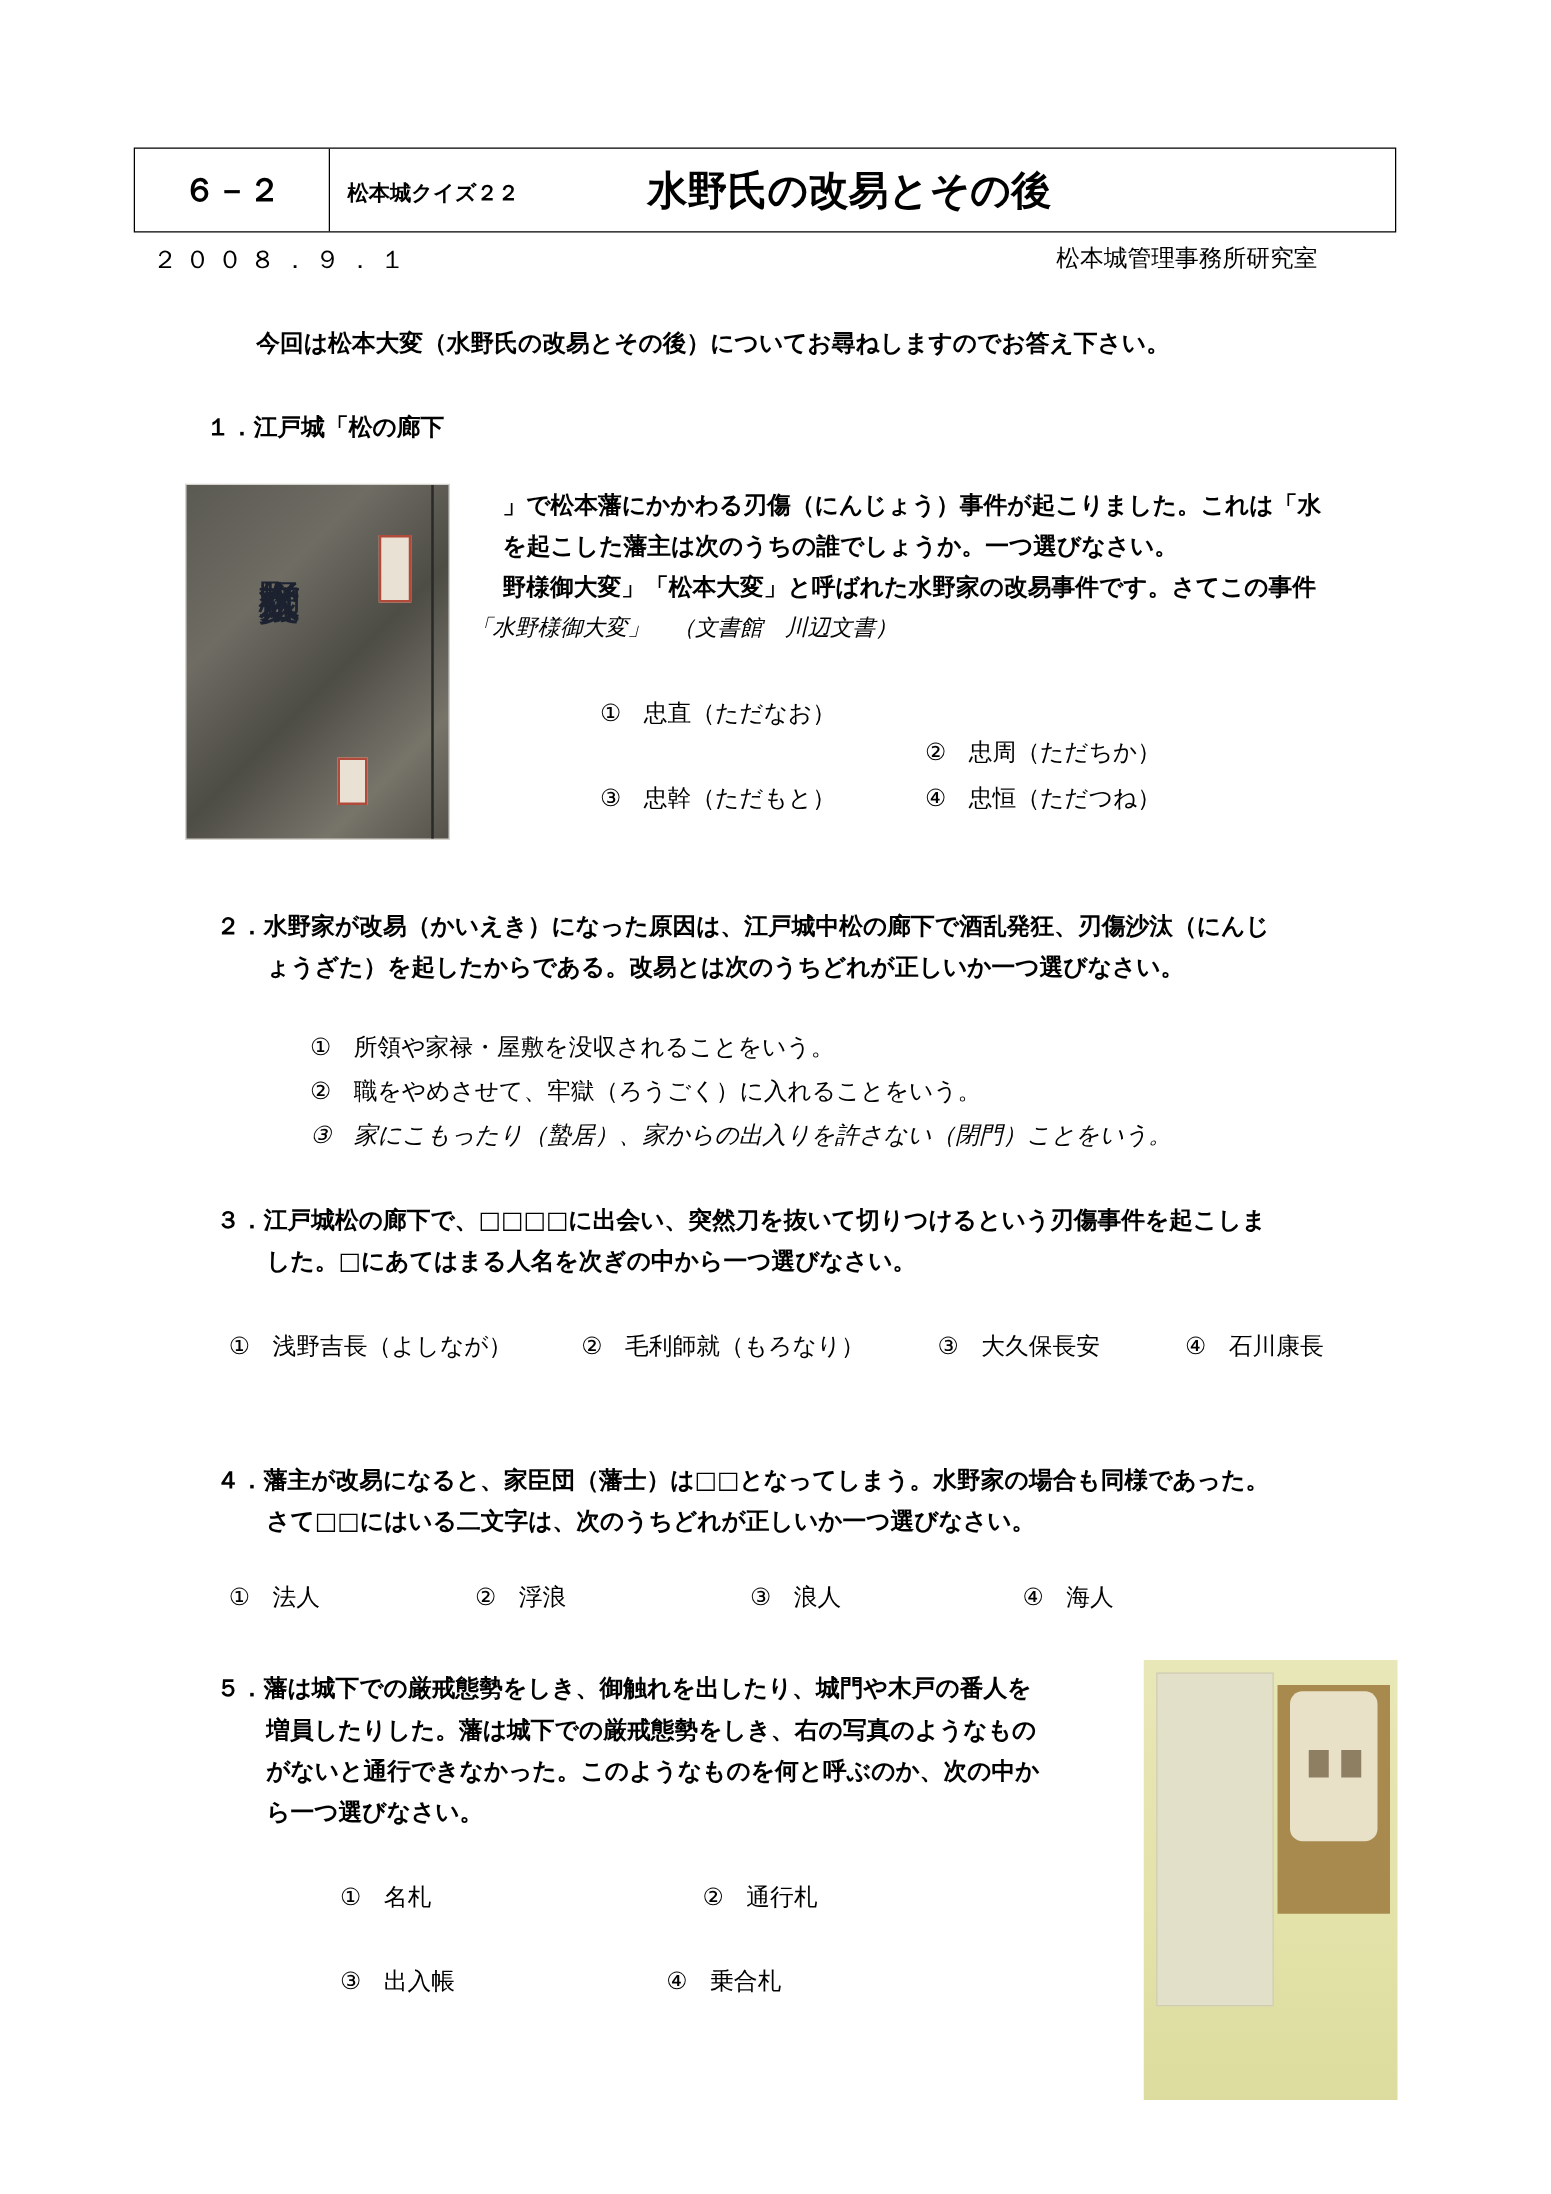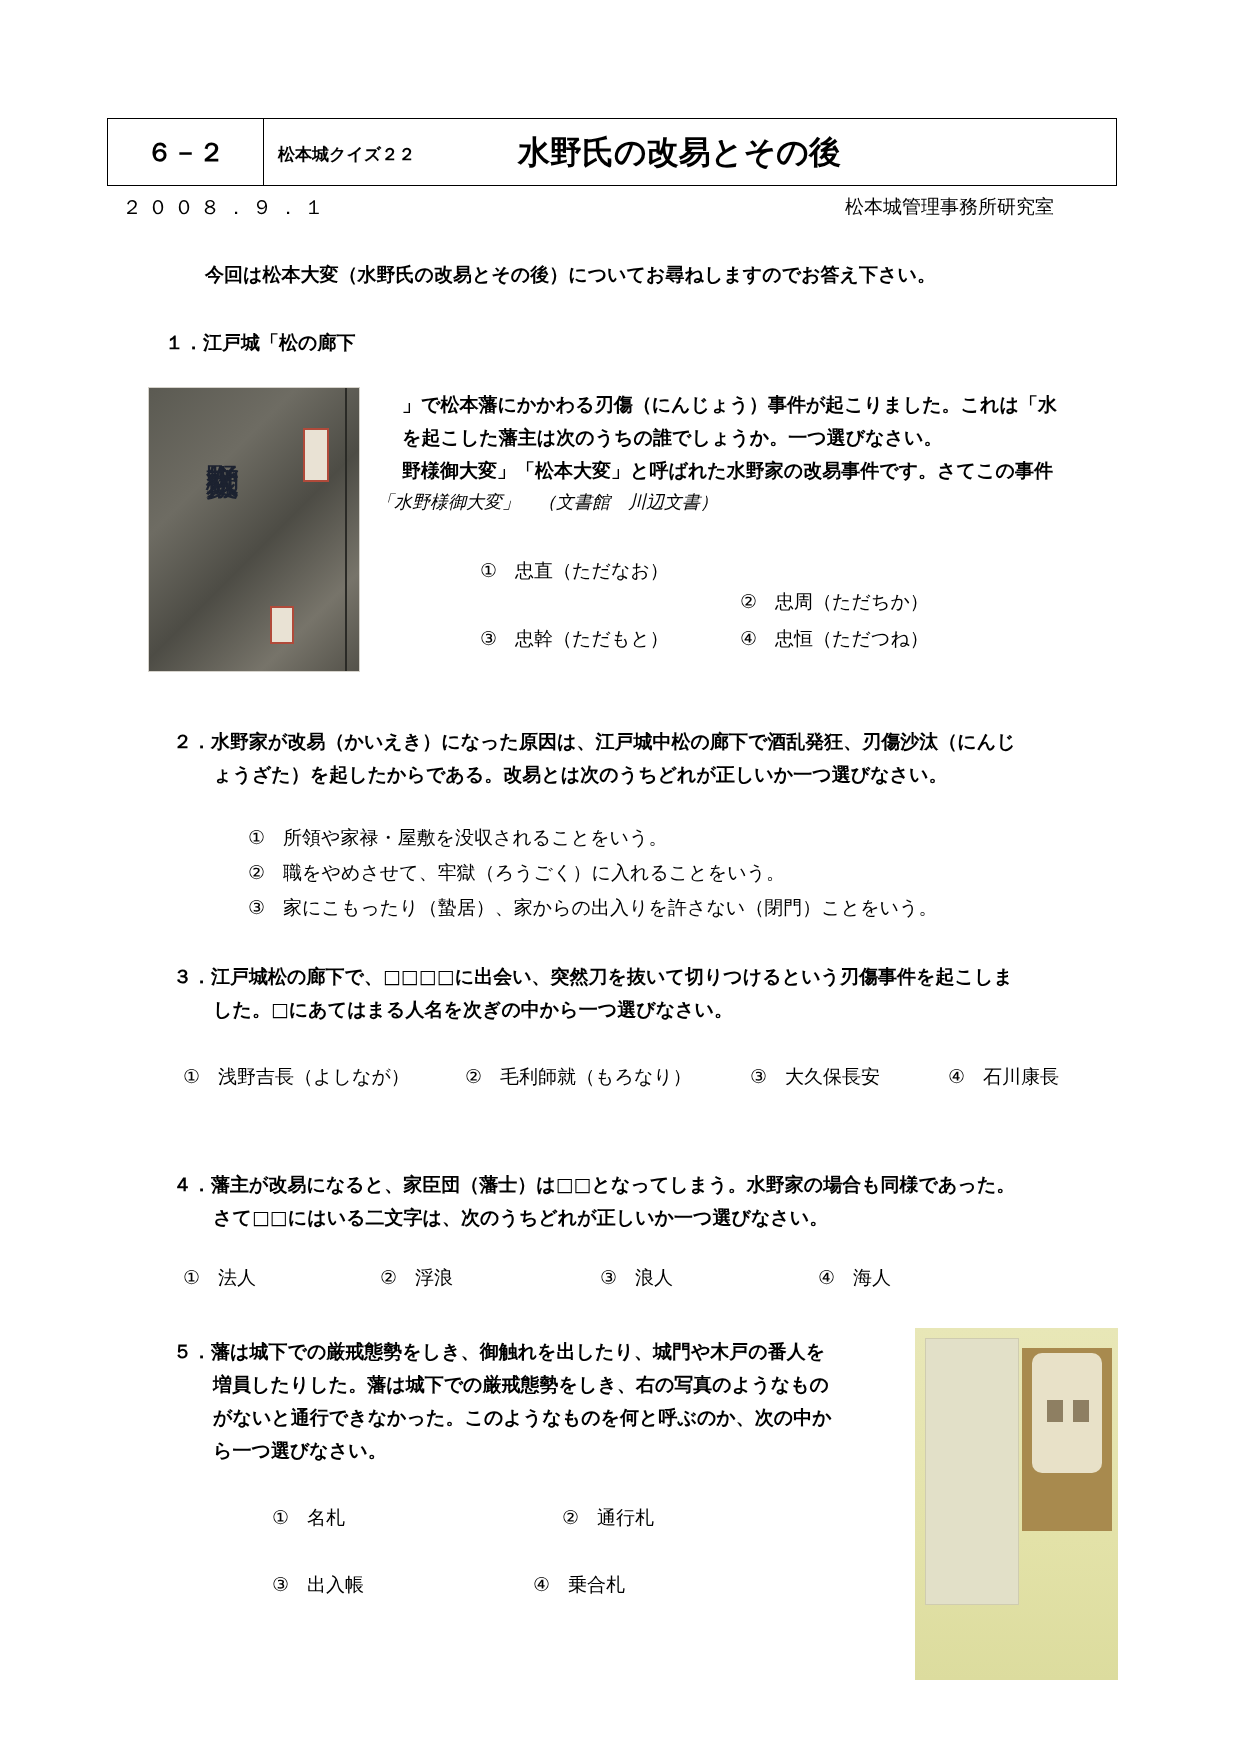--- a/index.html
+++ b/index.html
@@ -74,21 +74,21 @@
 <div class="abs opt serif" style="left:740px; top:558px;margin-top:31px;"><span class="mark">②</span><span>忠周（ただちか）</span></div>
 <div class="abs opt serif" style="left:480px; top:626px;"><span class="mark">③</span><span>忠幹（ただもと）</span></div>
 <div class="abs opt serif" style="left:740px; top:626px;"><span class="mark">④</span><span>忠恒（ただつね）</span></div>
 
 <div class="abs qtext" style="left:145px; top:725px;">
   <div><span>２．</span><span>水野家が改易（かいえき）になった原因は、江戸城中松の廊下で酒乱発狂、刃傷沙汰（にんじ</span></div>
   <div style="padding-left:40px;">ょうざた）を起したからである。改易とは次のうちどれが正しいか一つ選びなさい。</div>
 </div>
 <div class="abs opt serif" style="left:248px; top:825px;"><span class="mark">①</span><span>所領や家禄・屋敷を没収されることをいう。</span></div>
 <div class="abs opt serif" style="left:248px; top:860px;"><span class="mark">②</span><span>職をやめさせて、牢獄（ろうごく）に入れることをいう。</span></div>
-<div class="abs opt serif" style="left:248px; top:895px;"><span class="mark">③</span><span>家にこもったり（蟄居）、家からの出入りを許さない（閉門）ことをいう。</span></div>
+<div class="abs opt serif" style="left:248px; top:895px;font-style:italic;"><span class="mark">③</span><span>家にこもったり（蟄居）、家からの出入りを許さない（閉門）ことをいう。</span></div>
 
 <div class="abs qtext" style="left:145px; top:960px;">
   <div><span>３．</span><span>江戸城松の廊下で、□□□□に出会い、突然刀を抜いて切りつけるという刃傷事件を起こしま</span></div>
   <div style="padding-left:40px;">した。□にあてはまる人名を次ぎの中から一つ選びなさい。</div>
 </div>
 <div class="abs opt serif" style="left:183px; top:1064px;"><span class="mark">①</span><span>浅野吉長（よしなが）</span></div>
 <div class="abs opt serif" style="left:465px; top:1064px;"><span class="mark">②</span><span>毛利師就（もろなり）</span></div>
 <div class="abs opt serif" style="left:750px; top:1064px;"><span class="mark">③</span><span>大久保長安</span></div>
 <div class="abs opt serif" style="left:948px; top:1064px;"><span class="mark">④</span><span>石川康長</span></div>
 

